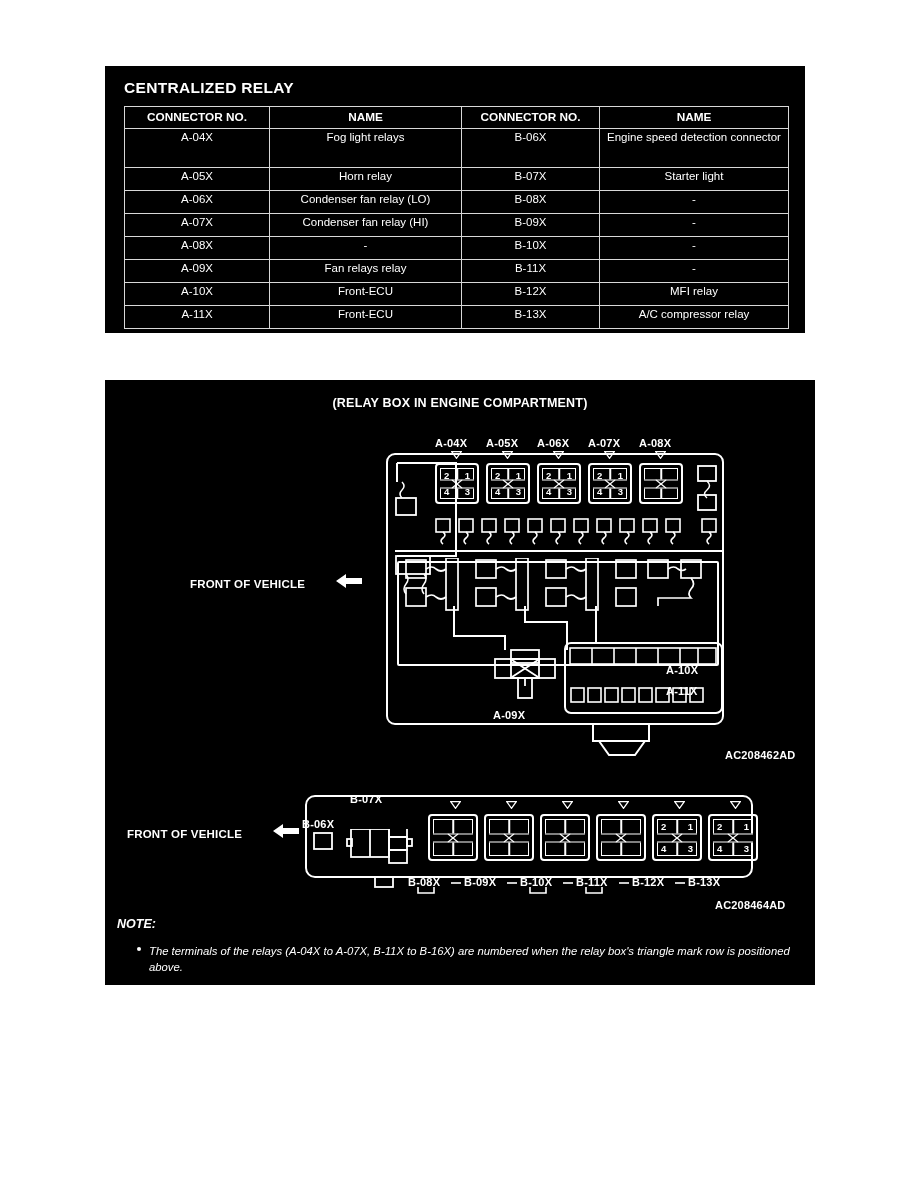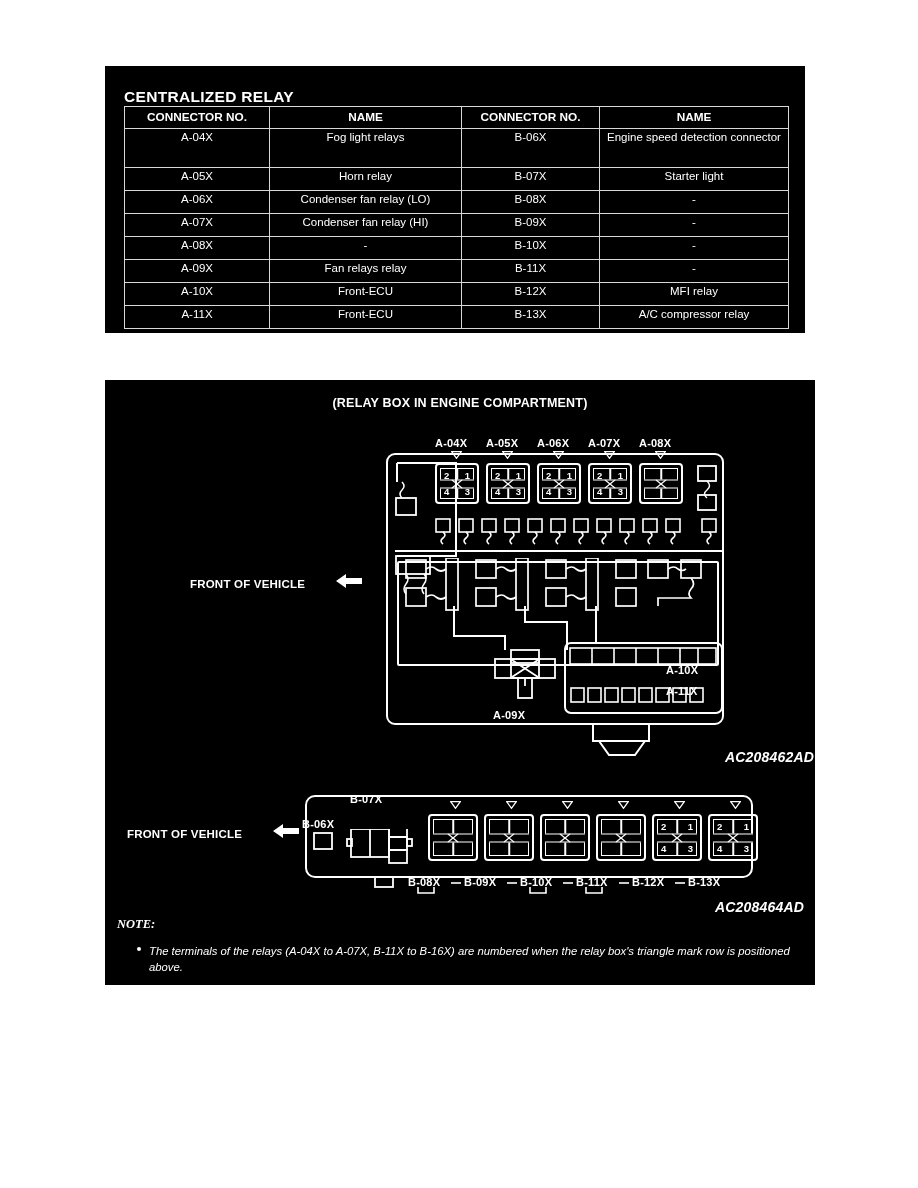--- a/index.html
+++ b/index.html
@@ -7,21 +7,21 @@
     width:918px;height:1188px;background:#fff;
     font-family:"Liberation Sans",sans-serif;
     -webkit-font-smoothing:antialiased;
     overflow:hidden;position:relative;
   }
   .panel{position:absolute;background:#000;color:#fff;}
 
   
   #table-panel{left:105px;top:66px;width:700px;height:267px;}
   .tbl-title{
-    position:absolute;left:19px;top:22px;
+    position:absolute;left:19px;top:13px;
     font-size:15.5px;font-weight:bold;letter-spacing:.3px;
   }
   table.relay-table{
     position:absolute;left:19px;top:40px;width:664px;
     border-collapse:collapse;table-layout:fixed;
   }
   table.relay-table th,table.relay-table td{
     border:1px solid #d8d8d8;
     color:#fff;text-align:center;
     padding:2px 5px 3px 5px;
@@ -62,24 +62,24 @@
   .relay .vdiv{position:absolute;left:50%;top:3px;bottom:3px;width:1.5px;background:#fff;transform:translateX(-50%);}
   .relay .hband{position:absolute;left:3px;right:3px;top:50%;height:9px;transform:translateY(-50%);border-top:1.5px solid #fff;border-bottom:1.5px solid #fff;box-sizing:border-box;background:#000;}
   .relay .xmark{position:absolute;left:50%;top:50%;width:11px;height:9px;transform:translate(-50%,-50%);}
   .relay .tnum{position:absolute;font-size:9.5px;font-weight:bold;color:#fff;line-height:1;}
   .relay .t2{left:7px;top:6px;}
   .relay .t1{right:7px;top:6px;}
   .relay .t4{left:7px;bottom:6px;}
   .relay .t3{right:7px;bottom:6px;}
   .tri-o{position:absolute;width:11px;height:8px;}
 
-  .refcode{position:absolute;font-size:14px;font-weight:bold;letter-spacing:.2px;font-style:italic;}
+  .refcode{position:absolute;font-size:11px;font-weight:bold;letter-spacing:.2px;}
 
   
-  .note-title{position:absolute;font-style:italic;font-weight:bold;font-size:12.5px;font-family:Liberation Serif, serif;}
+  .note-title{position:absolute;font-style:italic;font-weight:bold;font-size:12.5px;}
   .note-bullet{position:absolute;font-style:italic;font-size:11.3px;line-height:1.45;}
   .note-bullet .dot{position:absolute;left:-12px;top:4px;width:4px;height:4px;border-radius:50%;background:#fff;}
 </style>
 </head>
 <body>
 
 <div class="panel" id="table-panel">
   <div class="tbl-title">CENTRALIZED RELAY</div>
 
   <table class="relay-table">

